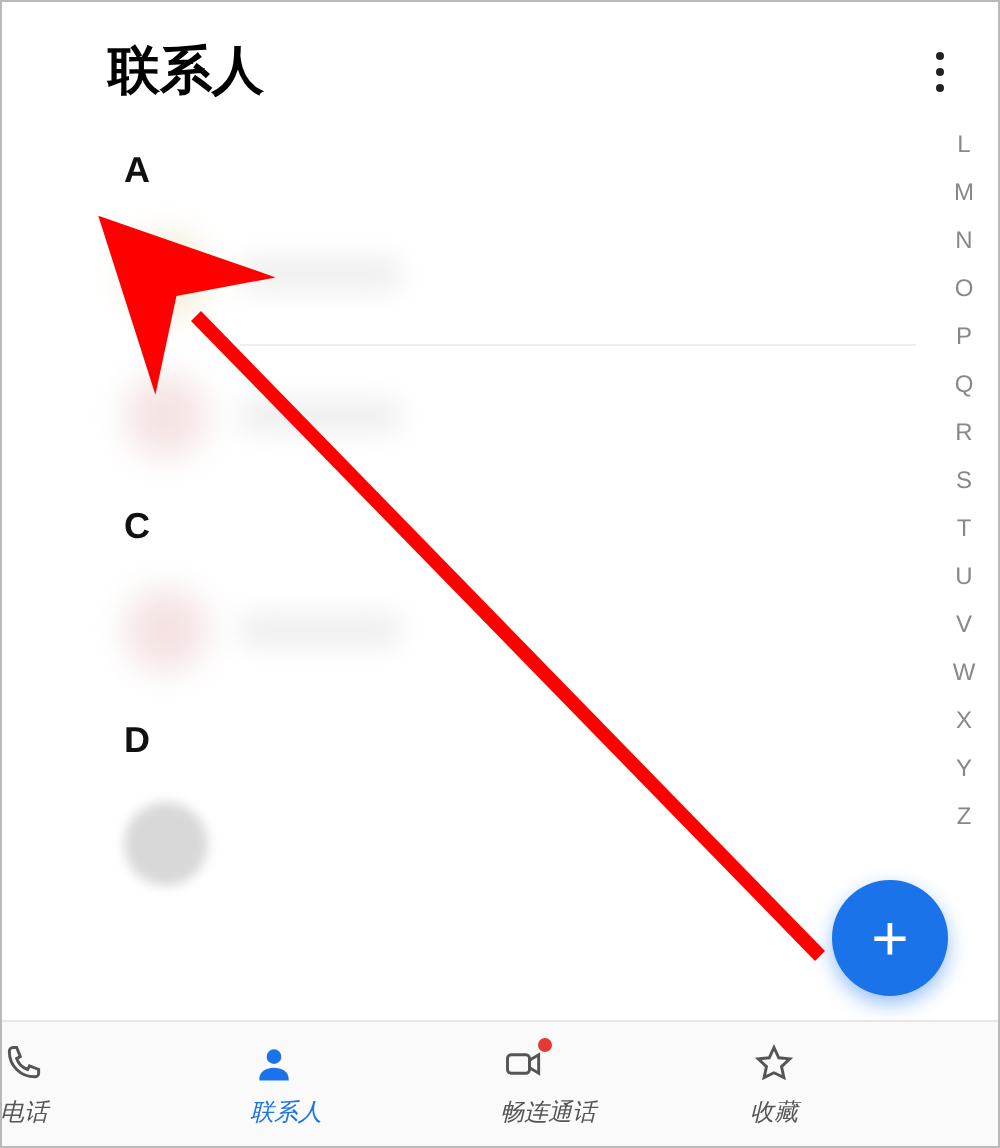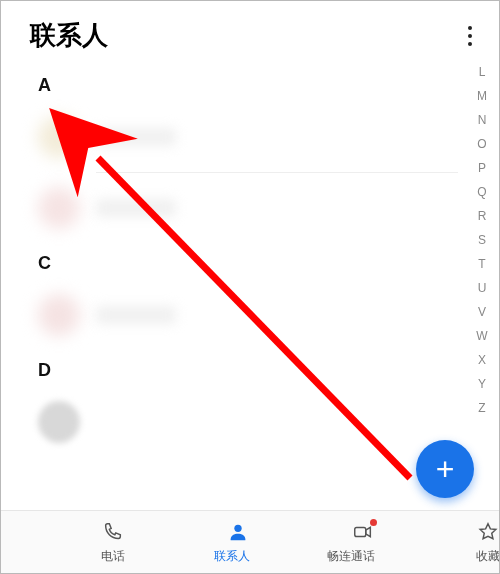--- a/index.html
+++ b/index.html
@@ -9,20 +9,21 @@
       font-family: -apple-system, "PingFang SC", "Helvetica Neue", Arial, sans-serif;
       background: #f5f5f5;
       position: relative;
       overflow: hidden;
     }
     .screen {
       width: 500px;
       height: 574px;
       background: #fff;
       position: relative;
+      padding-left: 24px;
     }
     .header {
       display: flex;
       align-items: center;
       justify-content: space-between;
       padding: 18px 22px 8px 30px;
     }
     .header-title {
       font-size: 26px;
       font-weight: 600;
@@ -128,25 +129,26 @@
       height: 64px;
       background: #fafafa;
       border-top: 1px solid #e6e6e6;
       display: flex;
       z-index: 6;
     }
     .nav-item {
       flex: 1;
       display: flex;
       flex-direction: column;
-      align-items: flex-end;
+      align-items: flex-start;
       justify-content: center;
       gap: 4px;
       cursor: pointer;
       color: #555;
+      font-style: italic;
     }
     .nav-item.active { color: #1a73e8; }
     .nav-icon { width: 24px; height: 24px; display: flex; align-items: center; justify-content: center; position: relative; }
     .nav-label { font-size: 12px; }
     .badge-dot {
       position: absolute;
       top: -1px; right: -2px;
       width: 7px; height: 7px;
       background: #e53935;
       border-radius: 50%;

